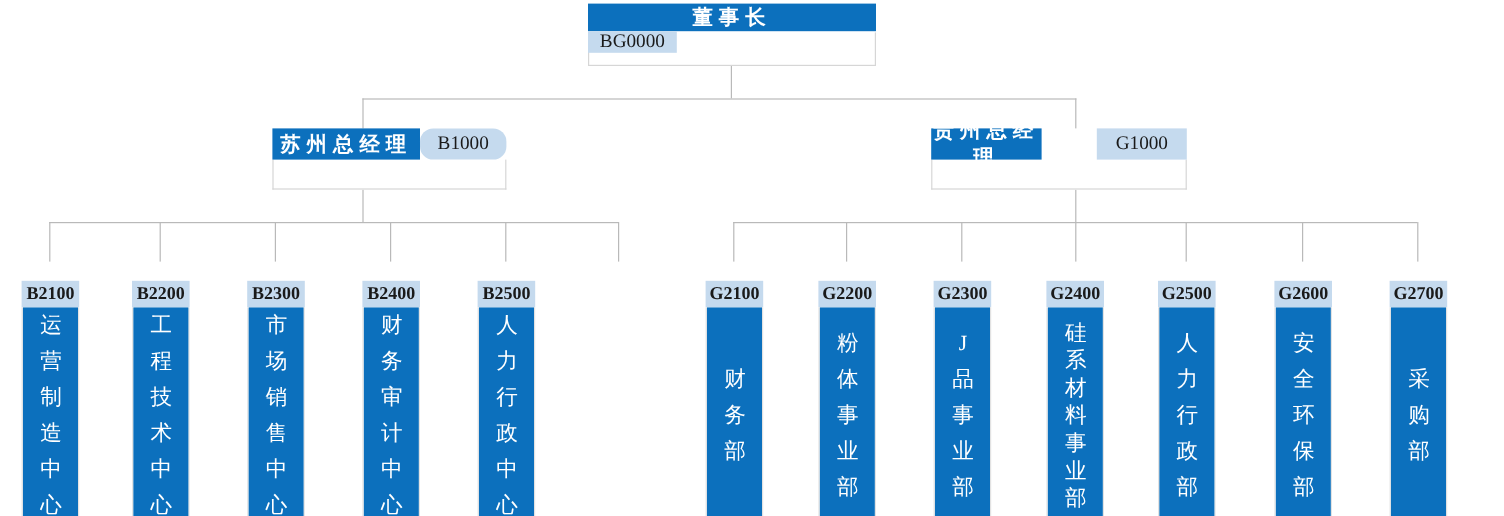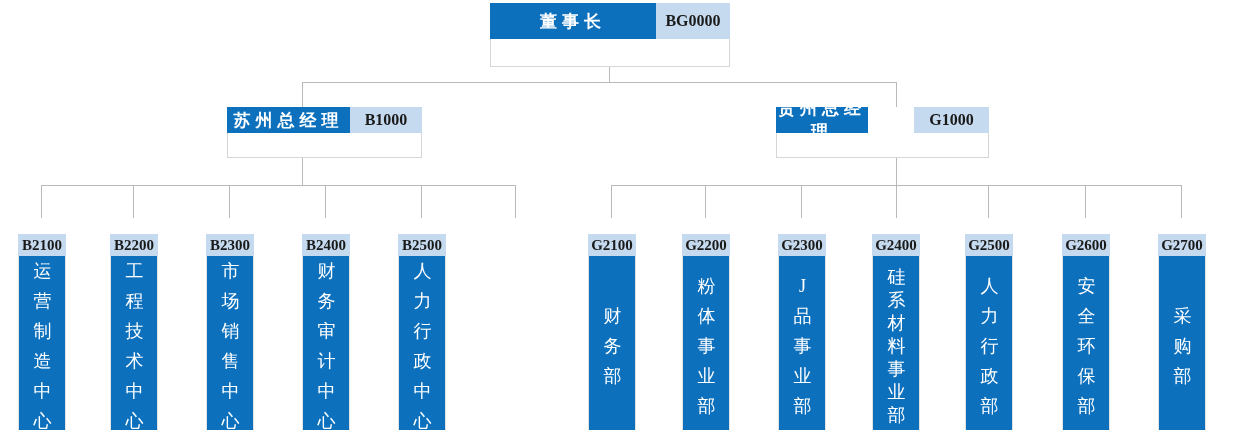--- a/index.html
+++ b/index.html
@@ -23,40 +23,40 @@
   .line.h{height:1px;}
 
   
   .node-head{display:flex;}
   .head-title{
     flex:1;background:var(--primary-blue);color:#fff;font-weight:bold;
     text-align:center;letter-spacing:5px;
     display:flex;align-items:center;justify-content:center;
   }
   .head-code{
-    background:var(--light-blue);color:var(--code-text);font-weight:bold;
+    background:var(--light-blue);color:var(--code-text);font-weight:normal;
     text-align:center;display:flex;align-items:center;justify-content:center;
   }
   .node-body{
     background:#fff;border:1px solid var(--border-gray);border-top:0;
   }
 
   
   .root-box{position:absolute;left:490px;top:3px;width:240px;}
-  .root-box .node-head{height:36px;font-size:17px;}
+  .root-box .node-head{height:24px;font-size:17px;flex-direction:column;}
   .root-box .head-code{width:74px;font-size:16px;letter-spacing:0;}
   .root-box .node-body{height:28px;}
 
   
   .mgr-box{position:absolute;top:107px;}
   .mgr-box .node-head{height:26px;font-size:17px;}
   .mgr-box .head-code{font-size:16px;letter-spacing:0;}
   .mgr-box .node-body{height:25px;}
   .mgr-suzhou{left:183px;width:239px;padding-left:44px;}
-  .mgr-suzhou .head-code{width:72px;}
+  .mgr-suzhou .head-code{width:72px;border-radius:11px;}
   .mgr-guizhou{left:776px;width:213px;}
   .mgr-guizhou .head-code{width:75px;margin-left:46px;}
 
   
   .dept{position:absolute;top:234px;width:48px;}
   .dept-code{
     height:22px;background:var(--light-blue);color:var(--code-text);
     font-weight:bold;font-size:15px;text-align:center;line-height:22px;
   }
   .dept-body{

